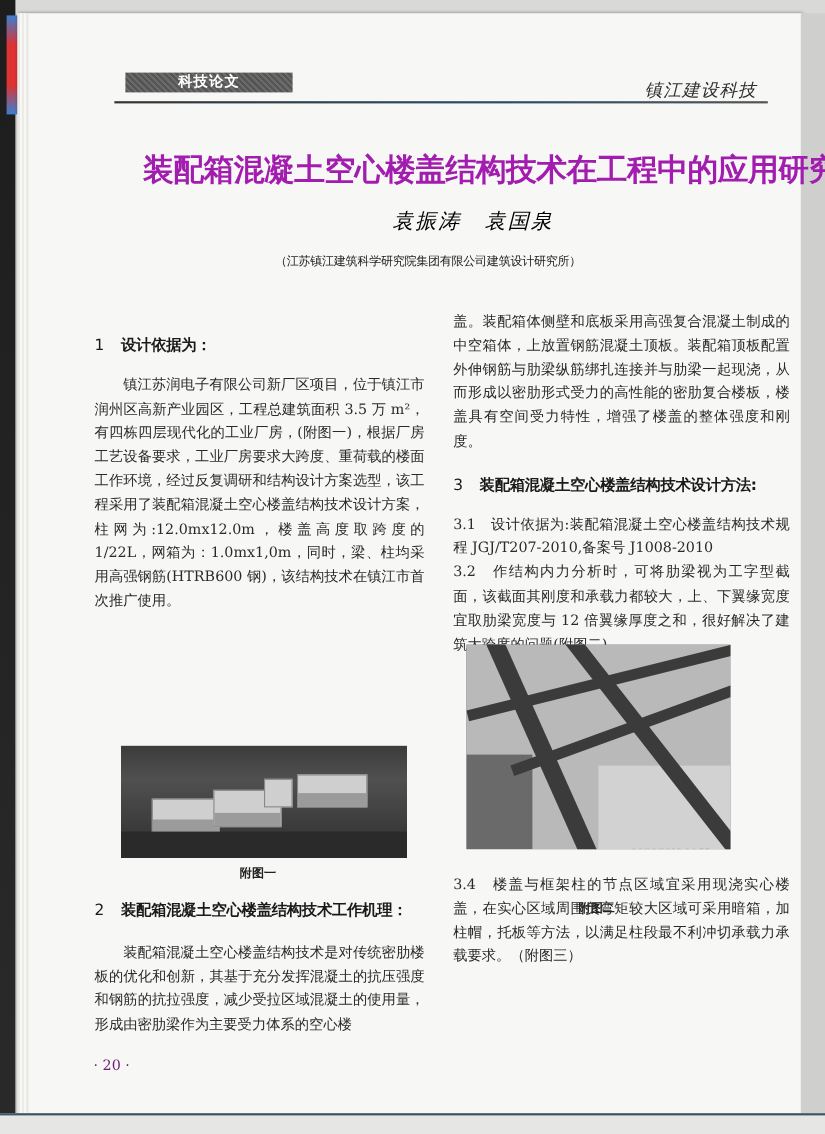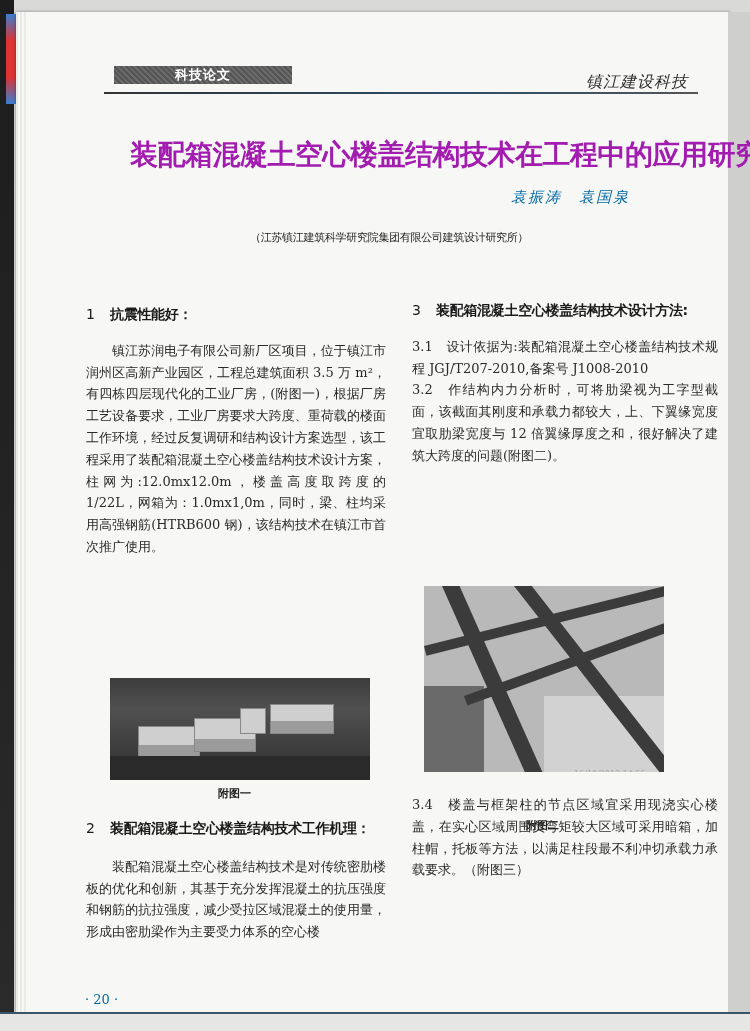--- a/index.html
+++ b/index.html
@@ -29,42 +29,42 @@
   .right-shadow {
     position: absolute; left: 728px; top: 12px; width: 22px; height: 1031px;
     background: #cfcfcd;
   }
   .bottom-band {
     position: absolute; left: 0; top: 1012px; width: 750px; height: 19px;
     background: #e6e6e4;
     border-top: 2px solid #3c5468;
   }
   .header-tag {
-    position: absolute; left: 114px; top: 66px; width: 178px; height: 18px;
+    position: absolute; left: 114px; top: 66px; width: 152px; height: 18px;
     background: repeating-linear-gradient(45deg, #555 0 2px, #6a6a6a 2px 4px);
     color: #fff; font-family: "DejaVu Sans", sans-serif; font-weight: bold;
     font-size: 13px; line-height: 18px; text-align: center; letter-spacing: 1px;
   }
   .header-journal {
     position: absolute; right: 62px; top: 72px;
     font-size: 16px; color: #2c2c2c; letter-spacing: 1px; font-style: italic;
   }
   .header-rule {
     position: absolute; left: 104px; top: 92px; width: 594px; height: 2px;
     background: linear-gradient(90deg, #333, #2a4e6a 60%, #555);
   }
   .title {
     position: absolute; left: 130px; top: 136px; width: 560px;
     font-family: "DejaVu Sans", sans-serif; font-weight: bold;
     font-size: 28px; color: #a21caf; letter-spacing: -0.5px;
     white-space: nowrap;
   }
   .authors {
     position: absolute; left: 230px; top: 188px; width: 400px;
-    text-align: right; font-size: 15px; color: #0369a1; letter-spacing: 2px;
+    text-align: center; font-size: 19px; color: #000000; letter-spacing: 2px;
     font-style: italic;
   }
   .affiliation {
     position: absolute; left: 250px; top: 230px; width: 360px;
     font-family: "DejaVu Sans", sans-serif; font-size: 11px; color: #222;
     white-space: nowrap; letter-spacing: -0.3px;
   }
   .col {
     position: absolute; font-size: 13px; line-height: 21.8px; color: #2a2a2a;
     text-align: justify;
@@ -89,21 +89,21 @@
     left: 424px; top: 586px; width: 240px; height: 186px;
     background: #7d7d7d;
   }
   .fig2 .slab { position: absolute; background: #c9c9c9; }
   .fig2 .beam { position: absolute; background: #3b3b3b; transform-origin: 0 0; }
   .caption {
     position: absolute; font-family: "DejaVu Sans", sans-serif; font-size: 11px;
     font-weight: bold; color: #222;
   }
   .page-num {
-    position: absolute; left: 85px; top: 992px; font-size: 13px; color: #0369a1;
+    position: absolute; left: 85px; top: 962px; font-size: 13px; color: #701a75;
   }
 </style>
 </head>
 <body>
 
 <div class="spine"></div>
 <div class="spine-color"></div>
 <div class="page"></div>
 <div class="page-edge"></div>
 <div class="right-shadow"></div>
@@ -114,21 +114,21 @@
 <div class="header-rule"></div>
 
 <div class="title">装配箱混凝土空心楼盖结构技术在工程中的应用研究</div>
 <div class="authors">袁振涛　袁国泉</div>
 <div class="affiliation">（江苏镇江建筑科学研究院集团有限公司建筑设计研究所）</div>
 
 <div class="col" style="left:86px; top:282px; width:300px;">
 
   <div style="height:22px;"></div>
   <p class="h2">
-    <span class="num">1</span><span>抗震性能好：</span>
+    <span class="num">1</span><span>设计依据为：</span>
   </p>
   <div style="height:14px;"></div>
   <p class="indent">镇江苏润电子有限公司新厂区项目，位于镇江市润州区高新产业园区，工程总建筑面积 3.5 万 m²，有四栋四层现代化的工业厂房，(附图一)，根据厂房工艺设备要求，工业厂房要求大跨度、重荷载的楼面工作环境，经过反复调研和结构设计方案选型，该工程采用了装配箱混凝土空心楼盖结构技术设计方案，柱网为:12.0mx12.0m，楼盖高度取跨度的 1/22L，网箱为：1.0mx1,0m，同时，梁、柱均采用高强钢筋(HTRB600 钢)，该结构技术在镇江市首次推广使用。</p>
 </div>
 
 <div class="fig fig1">
   <div class="bld" style="left:28px; top:48px; width:60px; height:30px;">
       <div class="side" style="left:0;top:18px;width:60px;height:12px;"></div>
     </div>
   <div class="bld" style="left:84px; top:40px; width:60px; height:32px;">
@@ -146,20 +146,21 @@
   <p class="h2">
     <span class="num">2</span><span>装配箱混凝土空心楼盖结构技术工作机理：</span>
   </p>
   <div style="height:16px;"></div>
   <p class="indent">装配箱混凝土空心楼盖结构技术是对传统密肋楼板的优化和创新，其基于充分发挥混凝土的抗压强度和钢筋的抗拉强度，减少受拉区域混凝土的使用量，形成由密肋梁作为主要受力体系的空心楼</p>
 </div>
 
 <div class="page-num">· 20 ·</div>
 
 <div class="col" style="left:412px; top:282px; width:306px;">
+  <p>盖。装配箱体侧壁和底板采用高强复合混凝土制成的中空箱体，上放置钢筋混凝土顶板。装配箱顶板配置外伸钢筋与肋梁纵筋绑扎连接并与肋梁一起现浇，从而形成以密肋形式受力的高性能的密肋复合楼板，楼盖具有空间受力特性，增强了楼盖的整体强度和刚度。</p>
   <div style="height:18px;"></div>
   <p class="h2">
     <span class="num">3</span><span>装配箱混凝土空心楼盖结构技术设计方法:</span>
   </p>
   <div style="height:14px;"></div>
   <p><span>3.1</span>　<span>设计依据为:装配箱混凝土空心楼盖结构技术规程 JGJ/T207-2010,备案号 J1008-2010</span></p>
   <p><span>3.2</span>　<span>作结构内力分析时，可将肋梁视为工字型截面，该截面其刚度和承载力都较大，上、下翼缘宽度宜取肋梁宽度与 12 倍翼缘厚度之和，很好解决了建筑大跨度的问题(附图二)。</span></p>
 </div>
 
 <div class="fig fig2">

